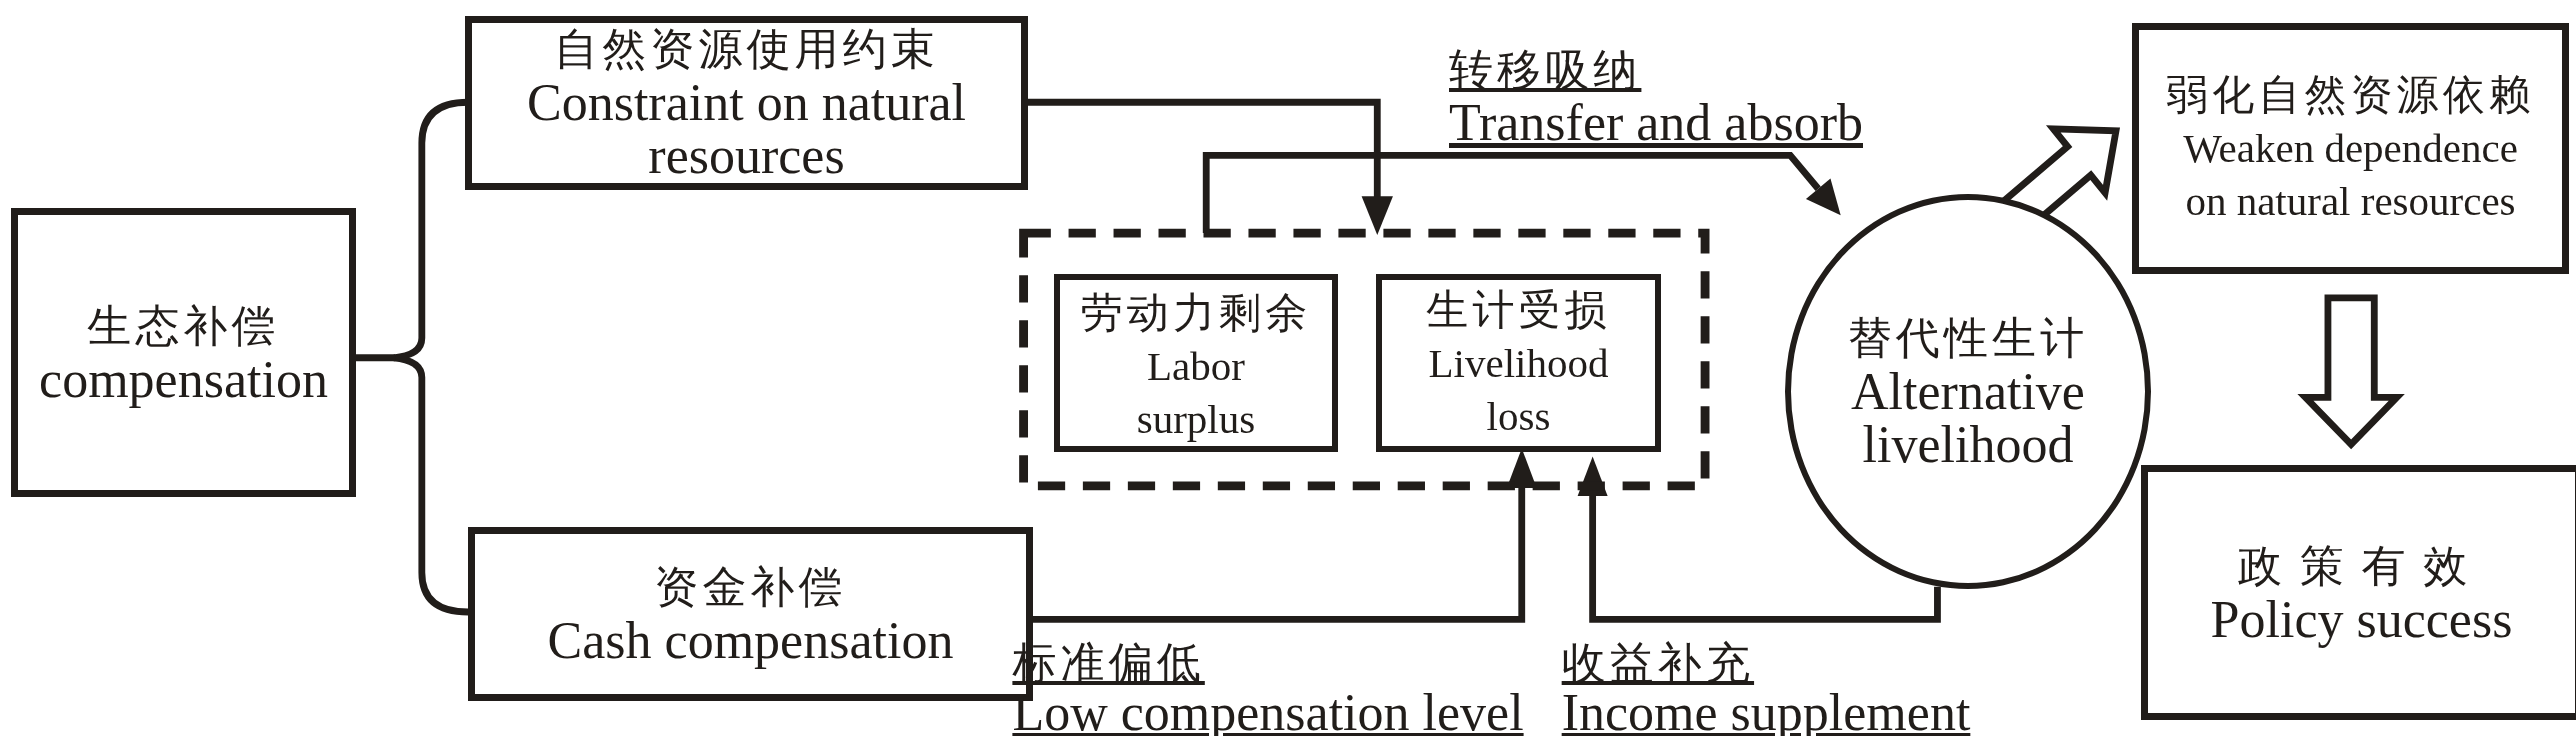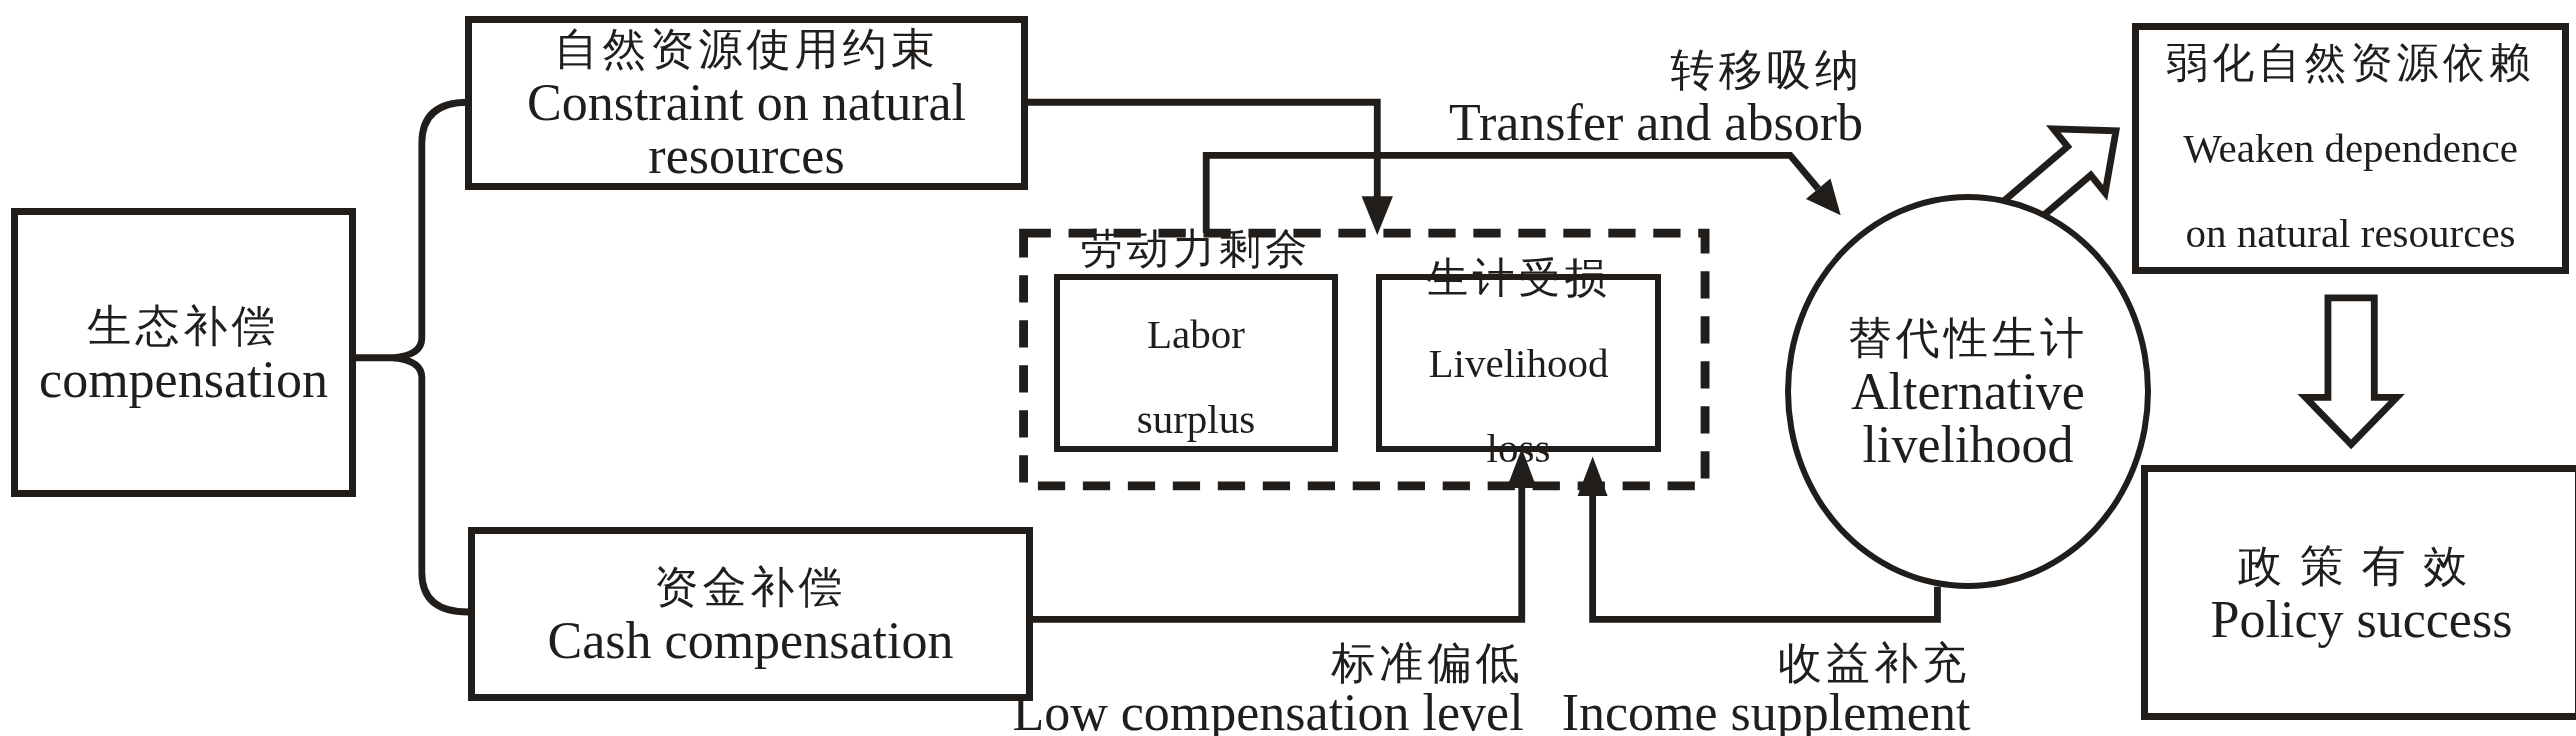--- a/index.html
+++ b/index.html
@@ -16,25 +16,25 @@
     position:absolute; box-sizing:border-box; border:7.5px solid var(--ink);
     display:flex; flex-direction:column; align-items:center; justify-content:center;
     text-align:center; background:#ffffff;
   }
   .node.thin { border-width:6.8px; }
   .ellipse { border-radius:50%; border-width:6.8px; }
   .ln { line-height:53px; white-space:nowrap; }
   .zh { font-size:44px; letter-spacing:4.1px; }
   .en { font-size:52px; }
   .sm .zh { font-size:42px; }
-  .sm .en { font-size:41px;margin-top:32px; }
+  .sm .en { font-size:41px; }
   .wide-zh .zh { letter-spacing:17.7px; }
   .edge-label {
-    position:absolute; text-align:right; transform:translateX(-50%);
-    background:transparent; white-space:nowrap;
+    position:absolute; text-align:left; transform:translateX(-50%);
+    background:transparent; white-space:nowrap;text-decoration:underline;
   }
   .edge-label .ln { line-height:52px; }
   .edge-label.bottom .ln { line-height:49px; }
 </style>
 </head>
 <body>
 
 <div id="stage">
 
   <svg id="wires" viewBox="0 0 3780 1080" xmlns="http://www.w3.org/2000/svg">

